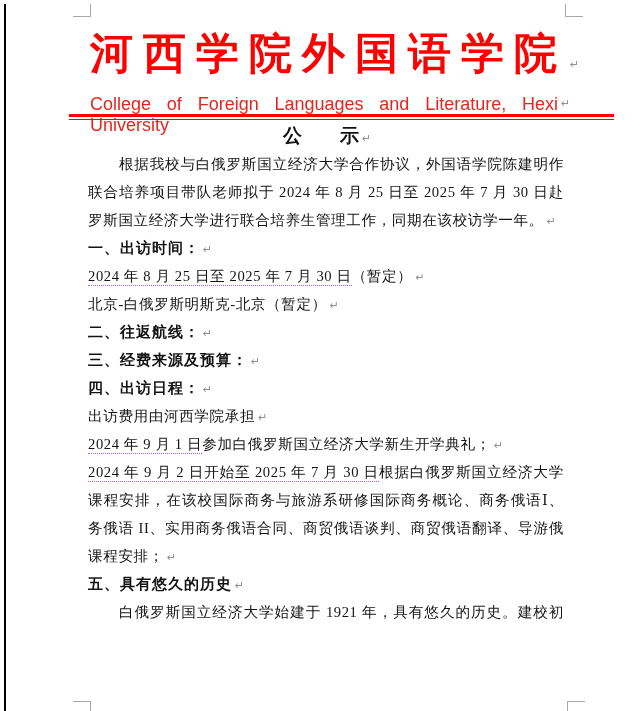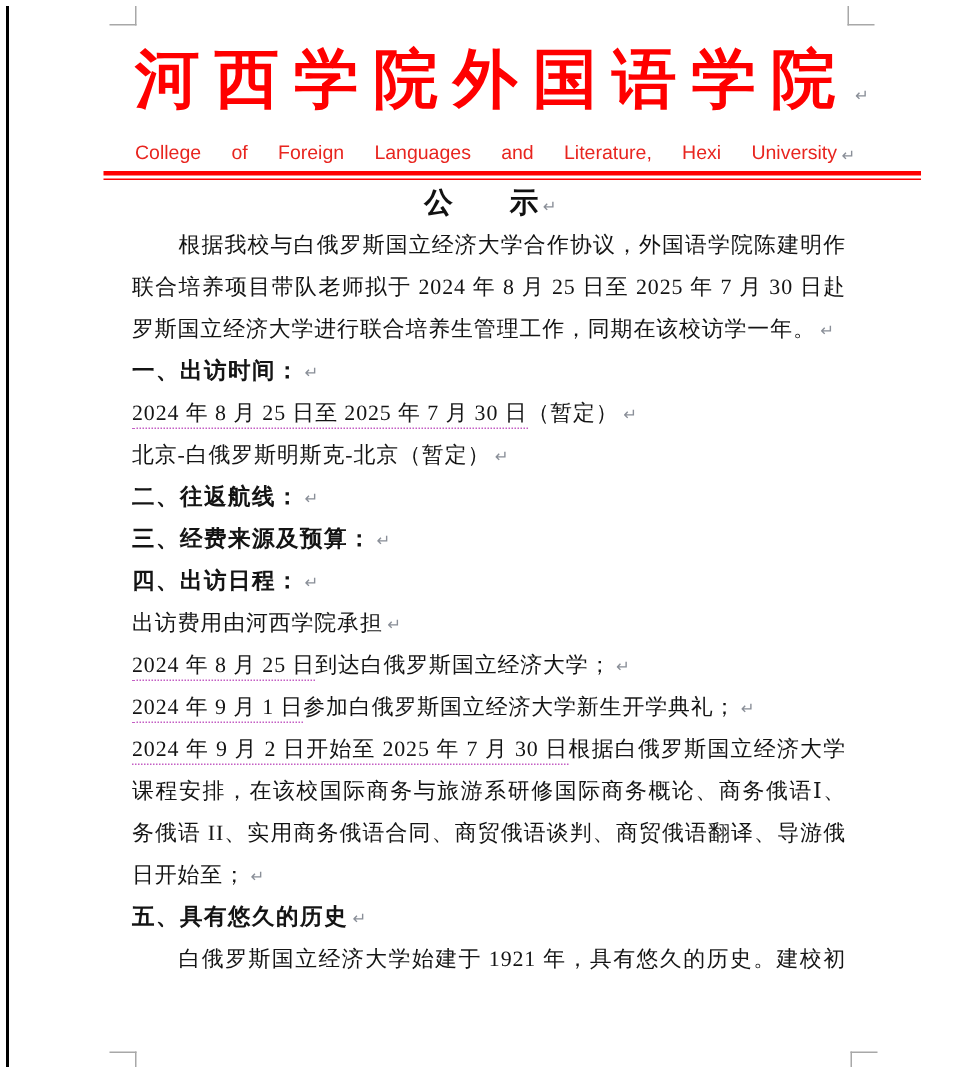--- a/index.html
+++ b/index.html
@@ -16,21 +16,21 @@
   .crop.br{left:561px;top:697px;width:18px;height:14px;border-left:1px solid #a8a8a8;border-top:1px solid #a8a8a8;}
 
   
   .cn-title{
     position:absolute;left:84px;top:22px;width:474px;height:56px;line-height:56px;
     font-size:43px;font-weight:bold;color:#ff0000;letter-spacing:10px;white-space:nowrap;
   }
   .en-subtitle{
     position:absolute;left:84px;top:90px;width:468px;
     font-family:"Liberation Sans","DejaVu Sans",sans-serif;
-    font-size:13px;color:#e8251f;
+    font-size:18px;color:#e8251f;
     text-align:justify;text-align-last:justify;
   }
   .subtitle-pilcrow{position:absolute;left:552px;top:93px;}
   .rule{position:absolute;left:63px;top:110px;width:545px;}
   .rule .thick{height:3px;background:#ff0000;}
   .rule .thin{height:1px;background:#ff0000;margin-top:2px;}
 
   
   .doc-title{
     position:absolute;left:84px;top:118px;width:474px;height:28px;line-height:28px;
@@ -80,23 +80,22 @@
       <div class="line indent justify"><span class="seg">根据我校与白俄罗斯国立经济大学合作协议，外国语学院陈建明作为</span></div>
       <div class="line justify"><span class="seg">联合培养项目带队老师拟于 2024 年 8 月 25 日至 2025 年 7 月 30 日赴白俄</span></div>
       <div class="line"><span class="seg">罗斯国立经济大学进行联合培养生管理工作，同期在该校访学一年。</span><span class="pilcrow">↵</span></div>
       <div class="line bold"><span class="seg">一、出访时间：</span><span class="pilcrow">↵</span></div>
       <div class="line"><span class="seg dotted">2024 年 8 月 25 日至 2025 年 7 月 30 日</span><span class="seg">（暂定）</span><span class="pilcrow">↵</span></div>
       <div class="line"><span class="seg">北京-白俄罗斯明斯克-北京（暂定）</span><span class="pilcrow">↵</span></div>
       <div class="line bold"><span class="seg">二、往返航线：</span><span class="pilcrow">↵</span></div>
       <div class="line bold"><span class="seg">三、经费来源及预算：</span><span class="pilcrow">↵</span></div>
       <div class="line bold"><span class="seg">四、出访日程：</span><span class="pilcrow">↵</span></div>
       <div class="line"><span class="seg">出访费用由河西学院承担</span><span class="pilcrow">↵</span></div>
-      <div class="line"><span class="seg dotted">2024 年 8 月 25 日</span><span class="seg">到达白俄罗斯国立经济大学；</span><span class="pilcrow">↵</span></div>
       <div class="line"><span class="seg dotted">2024 年 9 月 1 日</span><span class="seg">参加白俄罗斯国立经济大学新生开学典礼；</span><span class="pilcrow">↵</span></div>
       <div class="line justify"><span class="seg dotted">2024 年 9 月 2 日开始至 2025 年 7 月 30 日</span><span class="seg">根据白俄罗斯国立经济大学的</span></div>
       <div class="line justify"><span class="seg">课程安排，在该校国际商务与旅游系研修国际商务概论、商务俄语Ⅰ、商</span></div>
       <div class="line justify"><span class="seg">务俄语 II、实用商务俄语合同、商贸俄语谈判、商贸俄语翻译、导游俄</span></div>
-      <div class="line"><span class="seg">日开始至；</span><span class="pilcrow">↵</span></div>
+      <div class="line"><span class="seg">课程安排；</span><span class="pilcrow">↵</span></div>
       <div class="line bold"><span class="seg">五、具有悠久的历史</span><span class="pilcrow">↵</span></div>
       <div class="line indent justify"><span class="seg">白俄罗斯国立经济大学始建于 1921 年，具有悠久的历史。建校初期</span></div>
     </div>
 
 </div>
 
 </body></html>

